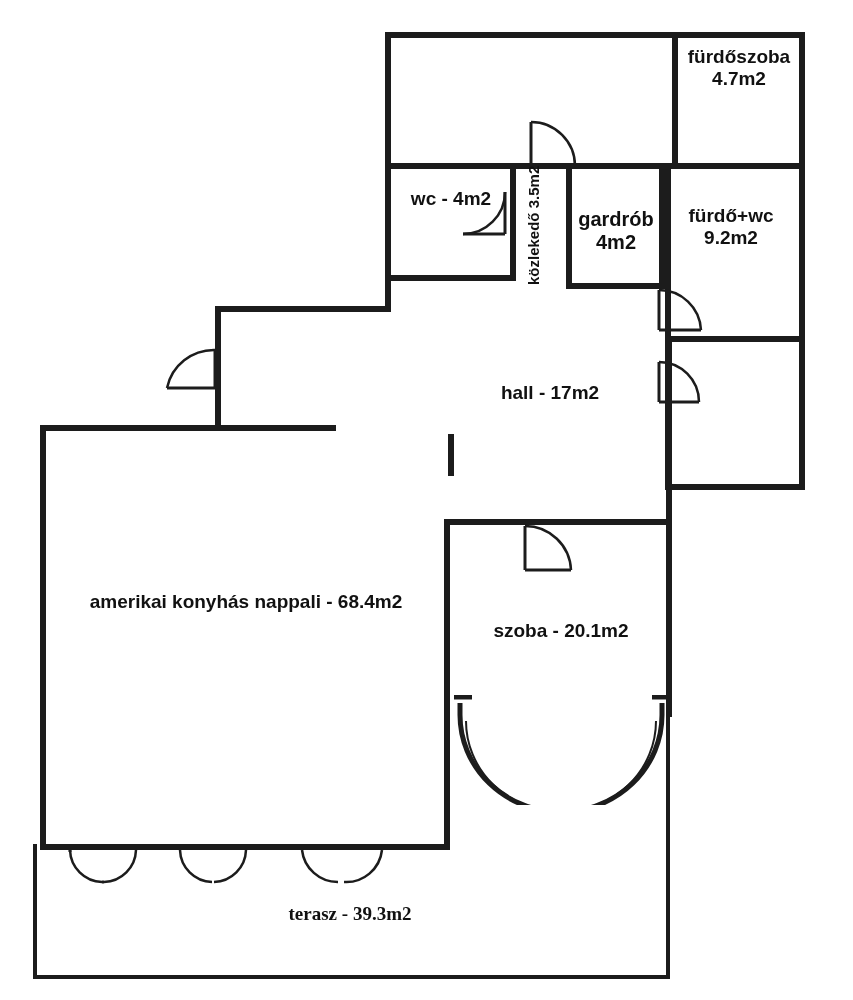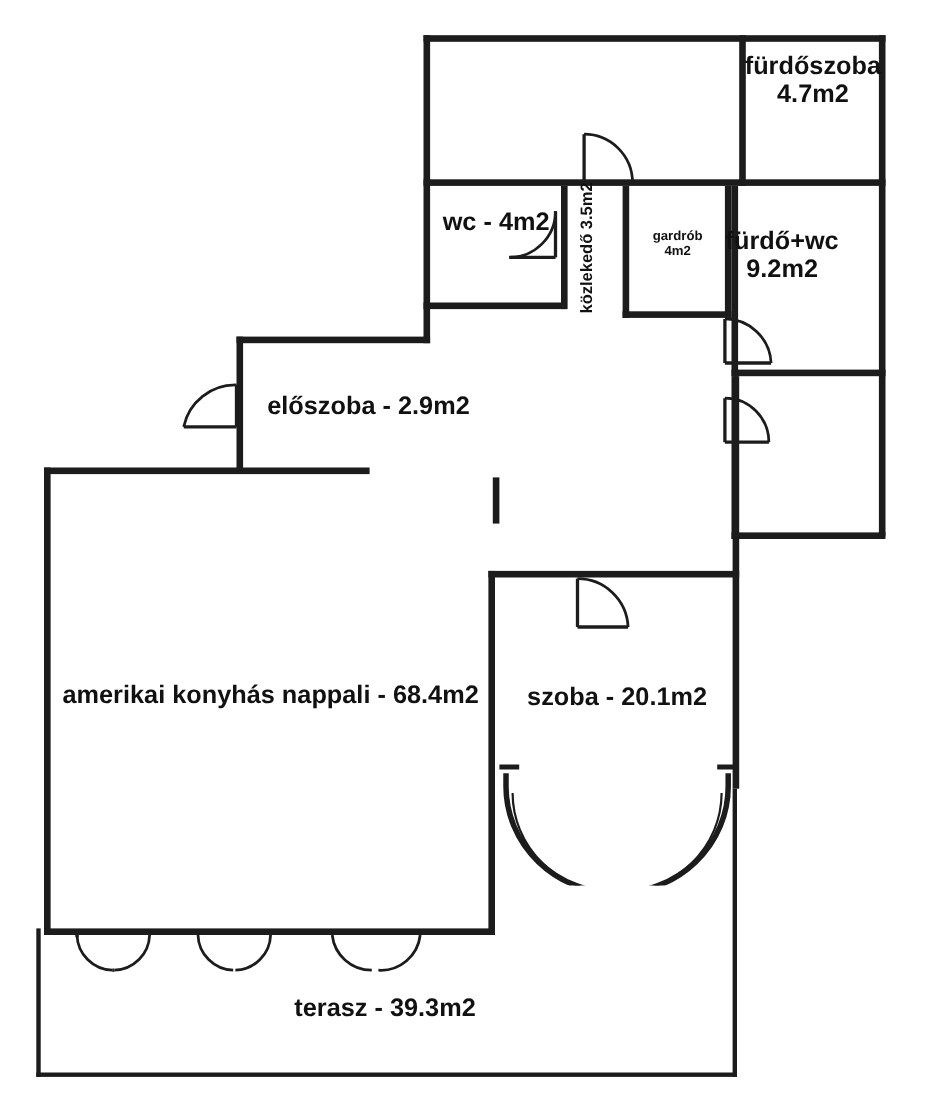--- a/index.html
+++ b/index.html
@@ -21,24 +21,24 @@
     position: absolute;
     background: #1c1c1c;
   }
   .label {
     position: absolute;
     font-weight: bold;
     color: #111111;
     text-align: center;
     line-height: 1.15;
     white-space: nowrap;
-    font-size: 23px;
+    font-size: 19px;
   }
   .label.small {
-    font-size: 12px;
+    font-size: 20px;
   }
   .label.vert {
     writing-mode: vertical-rl;
     transform: rotate(180deg);
     white-space: nowrap;
     font-size: 15px;
   }
   .door-arc {
     position: absolute;
   }
@@ -206,28 +206,28 @@
 
   <div class="label" style="left:391px; top:188px; width:120px;">wc - 4m2</div>
 
   <div class="label vert" style="left:525px; top:180px; height:105px;">közlekedő 3.5m2</div>
 
   <div class="label small" style="left:570px; top:208px; width:92px;">
     <span>gardrób</span><br>
     <span>4m2</span>
   </div>
 
-  <div class="label" style="left:652px; top:205px; width:118px;">
+  <div class="label" style="left:672px; top:205px; width:118px;">
     <span>fürdő+wc</span><br>
     <span>9.2m2</span>
   </div>
 
-  <div class="label" style="left:225px; top:355px; width:220px;">előszoba - 2.9m2</div>
-
-
-
-  <div class="label" style="left:46px; top:618px; width:400px;">amerikai konyhás nappali - 68.4m2</div>
+
+  <div class="label" style="left:440px; top:382px; width:220px;">hall - 17m2</div>
+
+
+  <div class="label" style="left:46px; top:591px; width:400px;">amerikai konyhás nappali - 68.4m2</div>
 
   <div class="label" style="left:450px; top:620px; width:222px;">szoba - 20.1m2</div>
 
-  <div class="label" style="left:140px; top:903px; width:420px;">terasz - 39.3m2</div>
+  <div class="label" style="left:140px; top:903px; width:420px;font-family:Liberation Serif, serif;">terasz - 39.3m2</div>
 
 </div>
 
 </body></html>

